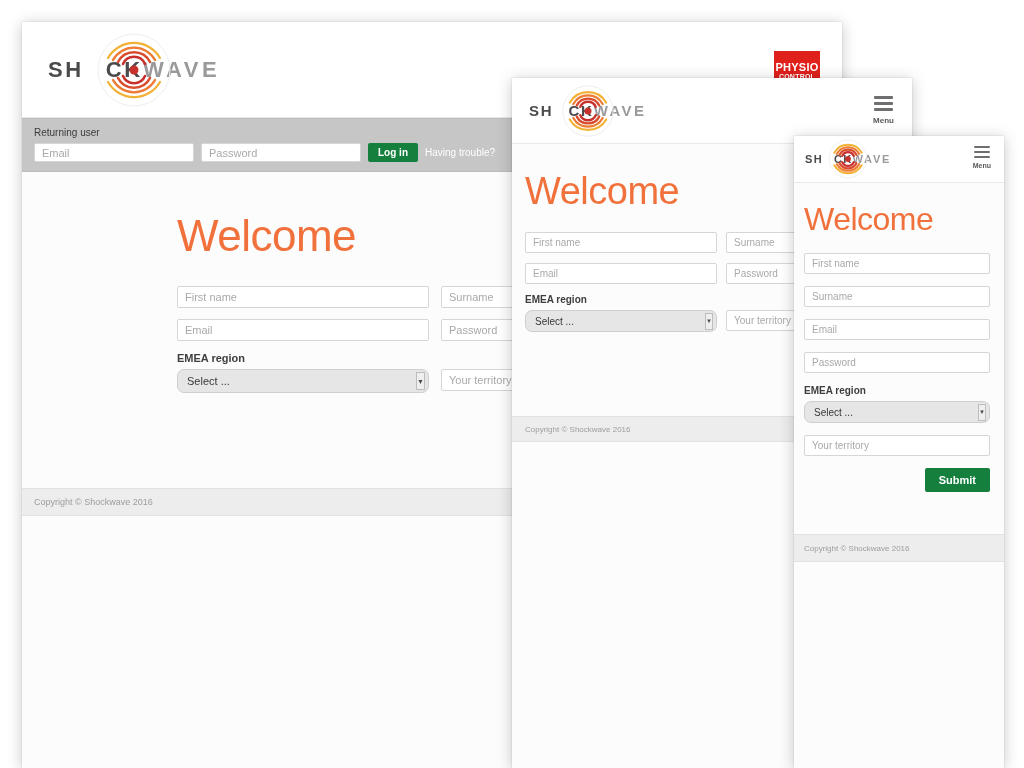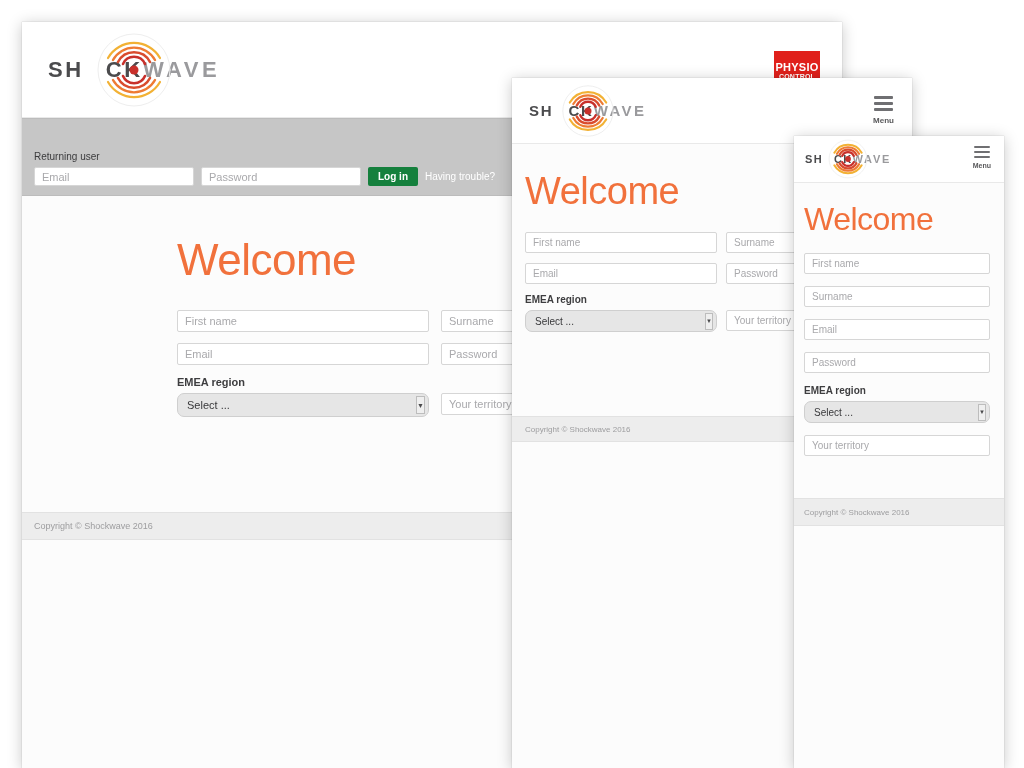--- a/index.html
+++ b/index.html
@@ -88,21 +88,20 @@
   
   .login-bar {
     background: #c6c6c6;
     border-top: 1px solid #bcbcbc;
     border-bottom: 1px solid #bcbcbc;
   }
   .login-bar .lb-label {
     color: #3b3b3d;
     font-size: 10px;
     line-height: 12px;
-    margin-top: 24px;
   }
   .login-row { display: flex; align-items: center; }
 
   .txt {
     background: #ffffff;
     border: 1px solid #d6d6d6;
     border-radius: 2px;
     color: #a9a9ac;
     display: flex;
     align-items: center;
@@ -426,20 +425,23 @@
         <div class="txt">First name</div>
         <div class="txt">Surname</div>
         <div class="txt">Email</div>
         <div class="txt">Password</div>
         <div class="field-label">EMEA region</div>
         <div class="sel">
           <span>Select ...</span>
           <span class="sel-arrow">▼</span>
         </div>
         <div class="txt">Your territory</div>
+        <div class="submit-row">
+          <div class="btn-red">Submit</div>
+        </div>
       </div>
 
       <div class="footer">
         <span>Copyright © Shockwave 2016</span>
       </div>
     </div>
   </div>
 
 </div>
 

